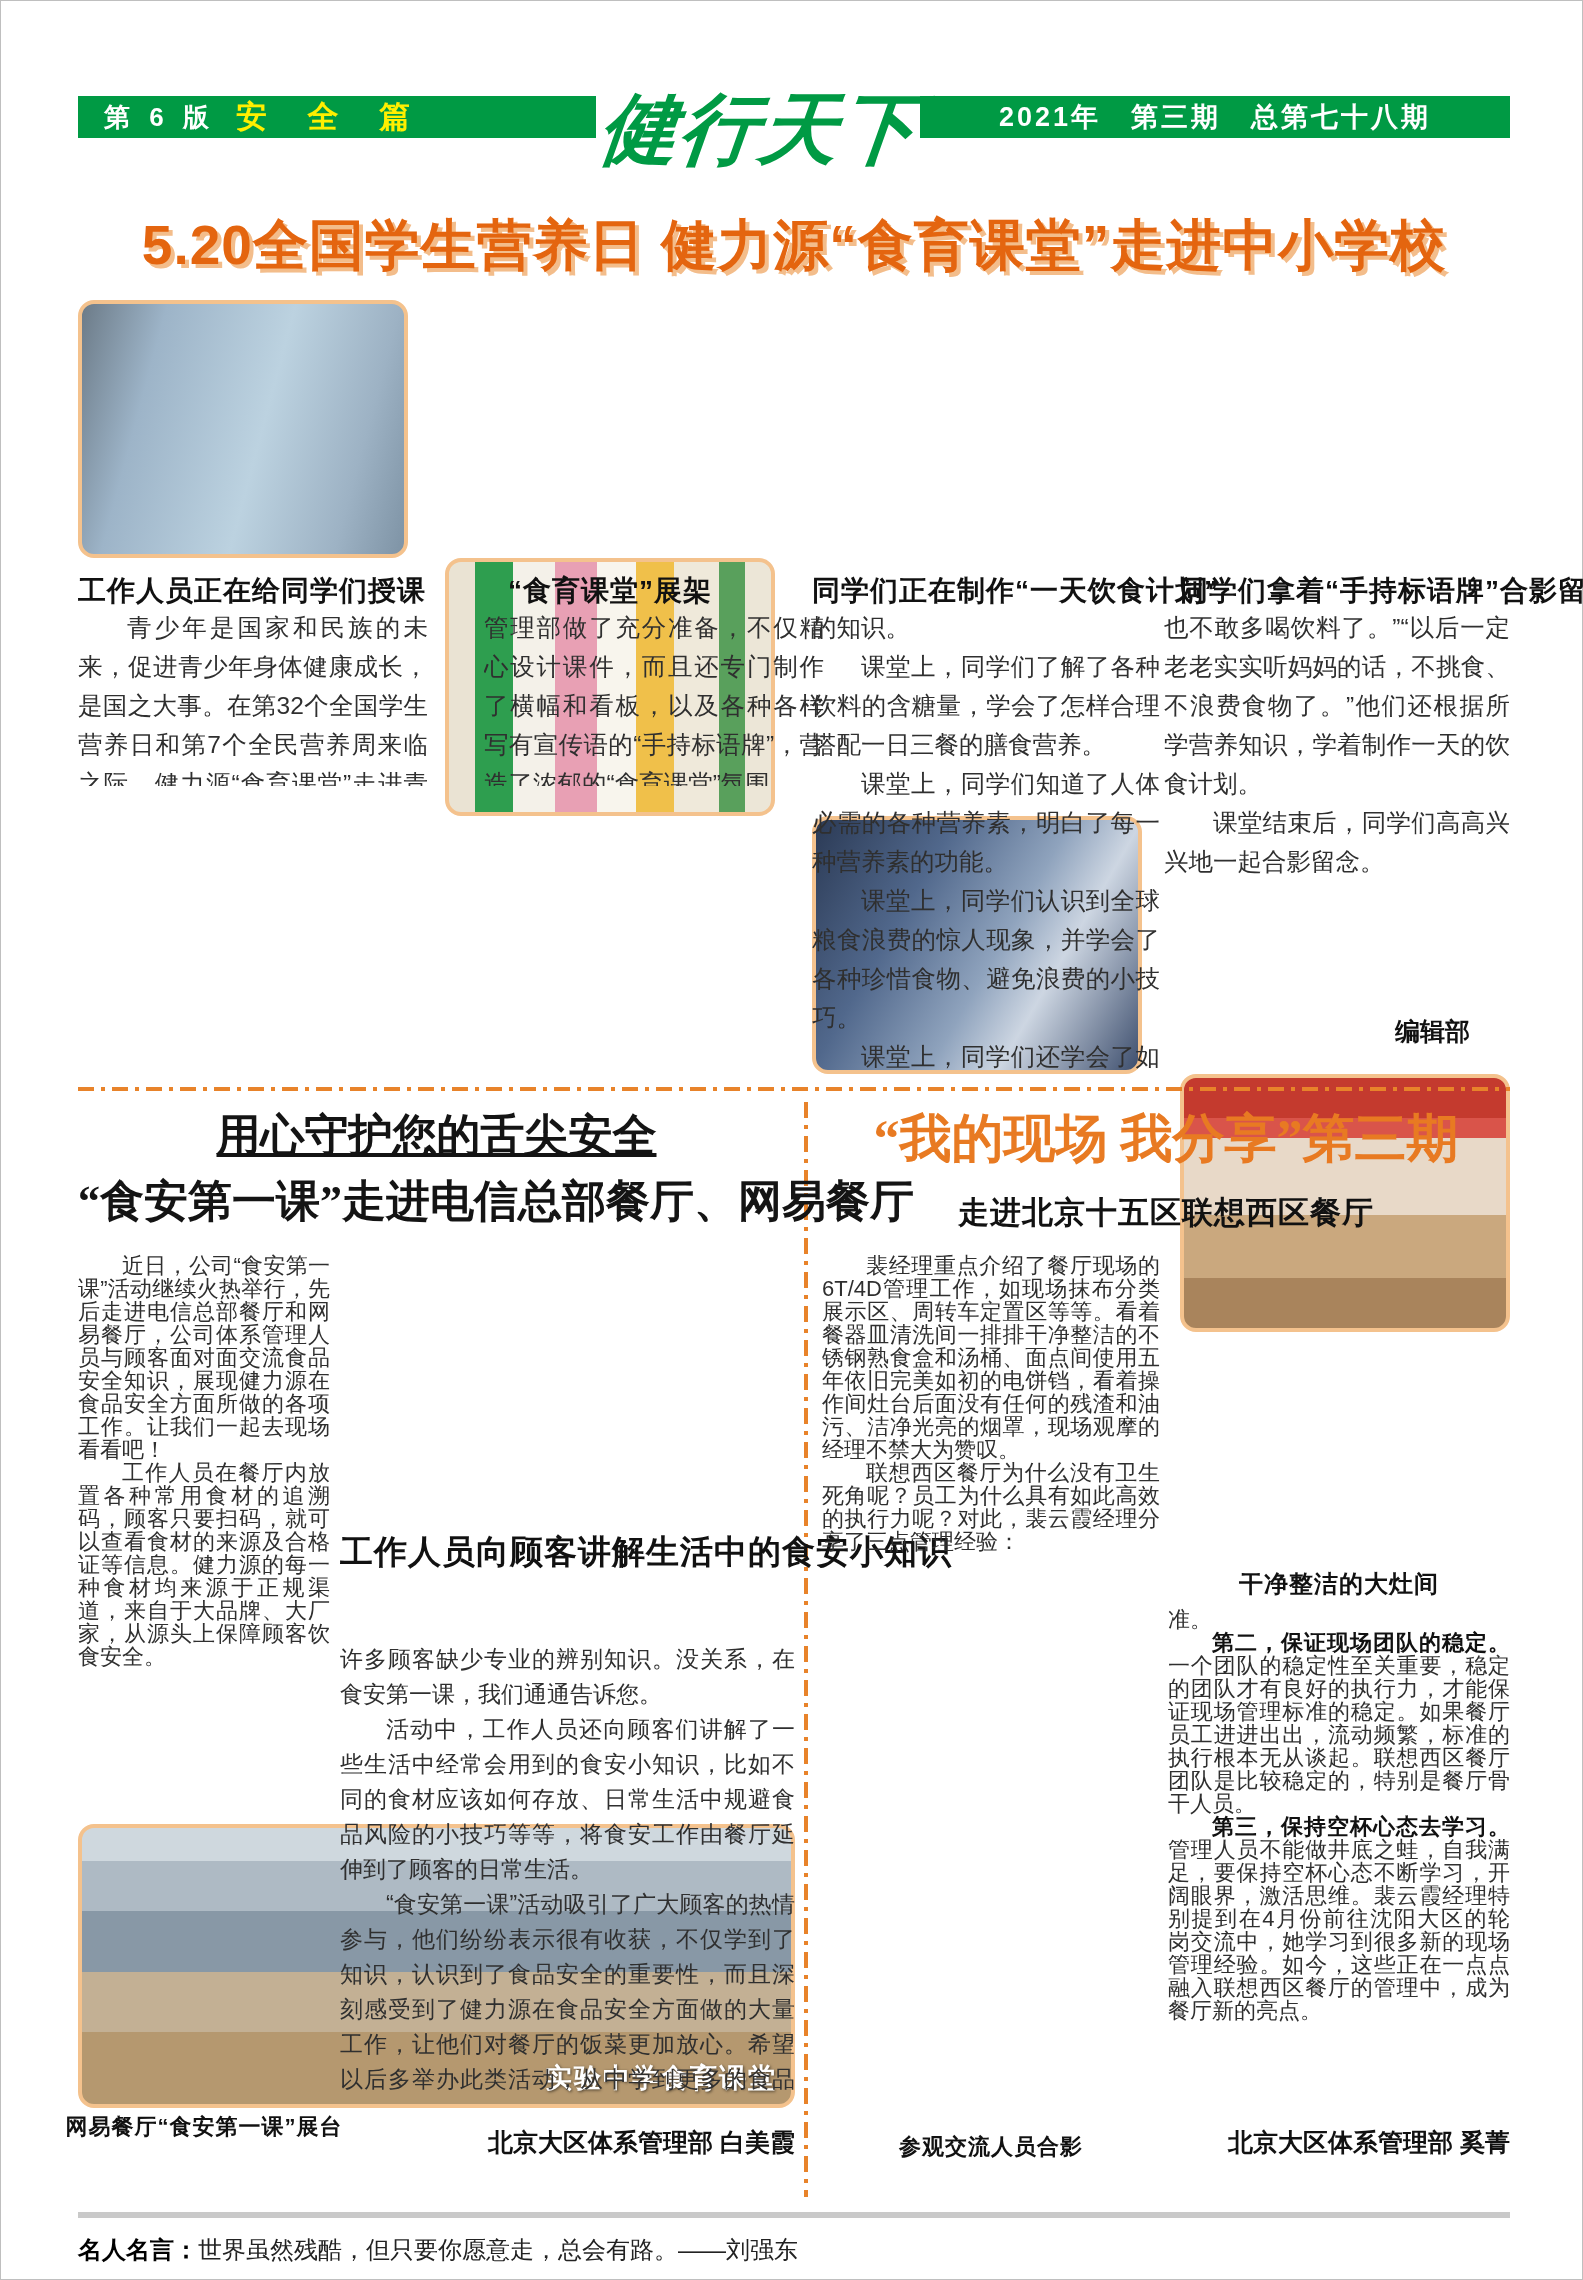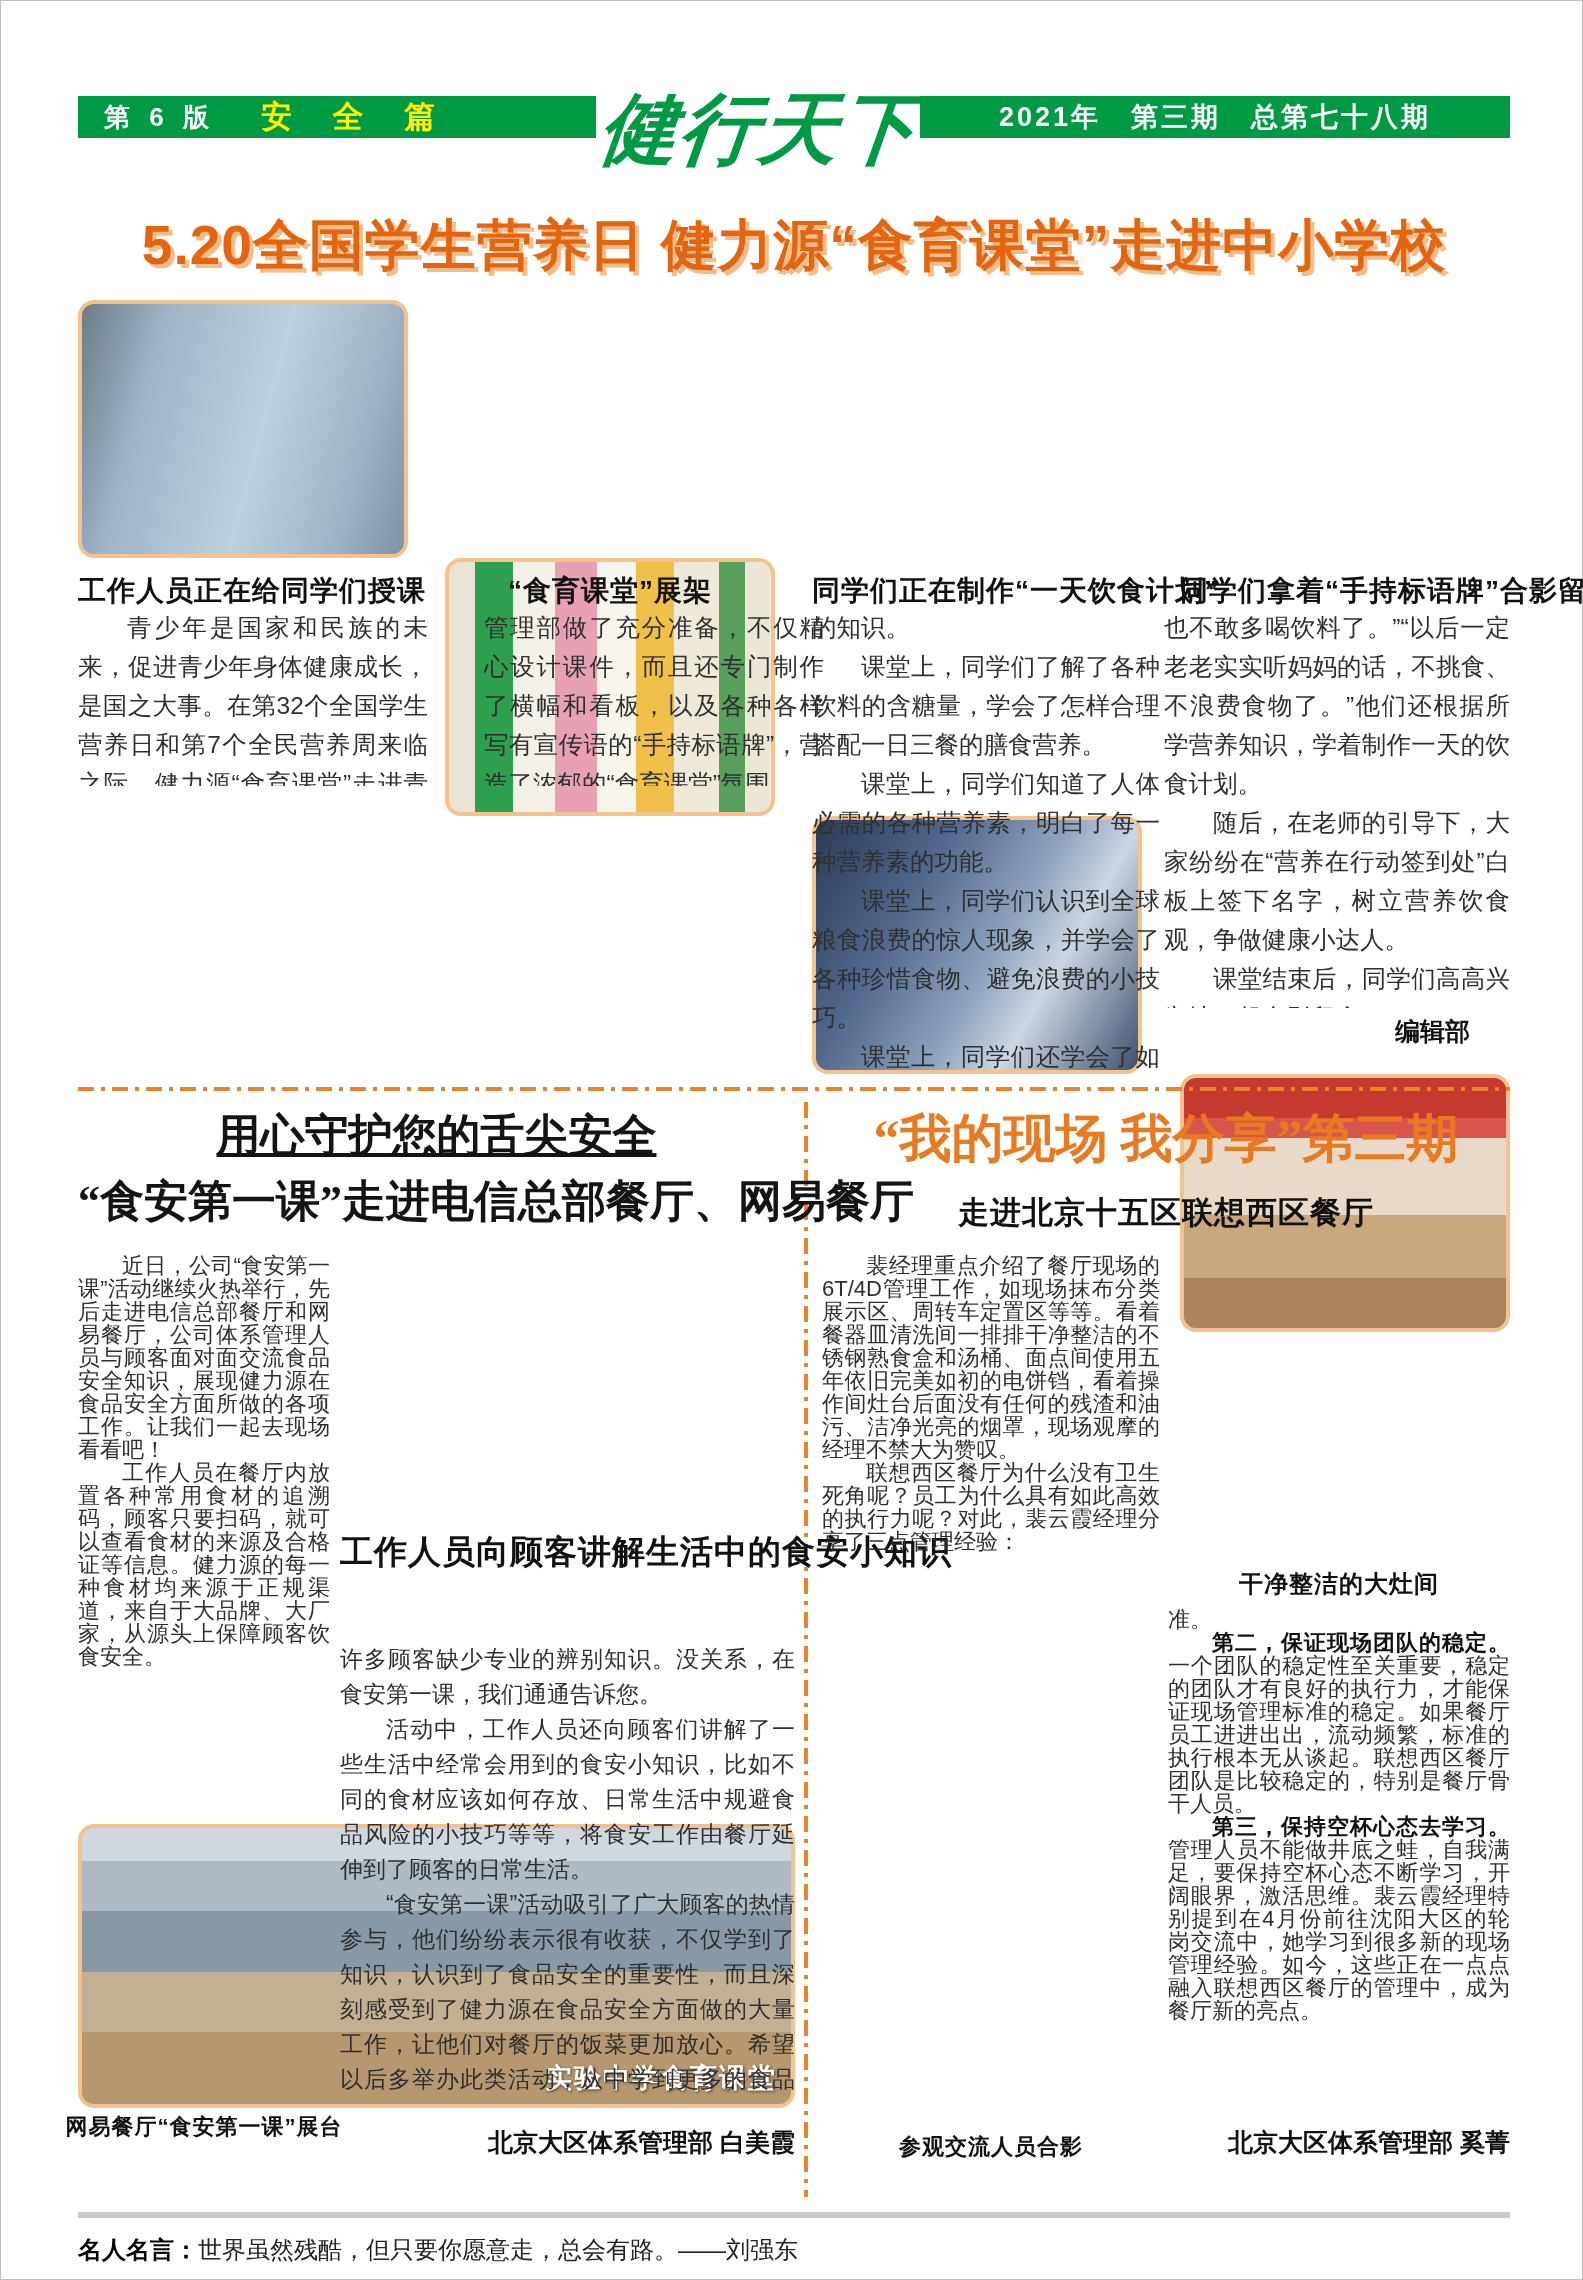--- a/index.html
+++ b/index.html
@@ -4,21 +4,21 @@
 <style>
   html,body{margin:0;padding:0;background:#ffffff;}
   .page{
     position:relative;width:1583px;height:2280px;background:#ffffff;
     font-family:"Liberation Sans","DejaVu Sans",sans-serif;color:#2f2f2f;
     box-shadow:inset 0 0 0 1px #bfbfbf;overflow:hidden;
   }
   .abs{position:absolute;}
   
   .green-box{background:#009a44;color:#ffffff;display:flex;align-items:center;}
-  .hdr-left{left:78px;top:96px;width:518px;height:42px;padding:0 26px;box-sizing:border-box;gap:46px;}
+  .hdr-left{left:78px;top:96px;width:518px;height:42px;padding:0 26px;box-sizing:border-box;gap:21px;}
   .hdr-page-no{font-size:26px;font-weight:bold;letter-spacing:6px;white-space:nowrap;}
   .hdr-section{font-size:31px;font-weight:bold;color:#ffef00;letter-spacing:16px;white-space:nowrap;}
   .hdr-right{left:920px;top:96px;width:590px;height:42px;justify-content:center;font-size:27px;font-weight:bold;letter-spacing:3px;white-space:nowrap;}
   .logo{left:610px;top:70px;width:300px;height:120px;display:flex;align-items:center;justify-content:center;
     color:#009a44;font-family:"Liberation Serif","DejaVu Serif",serif;font-style:italic;font-weight:bold;
     font-size:78px;letter-spacing:2px;transform:skewX(-6deg);white-space:nowrap;}
   
   .headline{left:78px;top:210px;width:1432px;height:72px;display:flex;align-items:center;justify-content:center;
     color:#e4650f;font-weight:900;font-size:55px;letter-spacing:1px;white-space:nowrap;
     text-shadow:4px 4px 0 #f3bd8b;}
@@ -90,21 +90,20 @@
   <div class="abs col t24" style="left:812px;top:608px;width:348px;height:470px;">
     <p>的知识。</p>
     <p class="indent">课堂上，同学们了解了各种饮料的含糖量，学会了怎样合理搭配一日三餐的膳食营养。</p>
     <p class="indent">课堂上，同学们知道了人体必需的各种营养素，明白了每一种营养素的功能。</p>
     <p class="indent">课堂上，同学们认识到全球粮食浪费的惊人现象，并学会了各种珍惜食物、避免浪费的小技巧。</p>
     <p class="indent">课堂上，同学们还学会了如何解读“食品标签”。</p>
 
   </div>
   <div class="abs col t24" style="left:1164px;top:608px;width:346px;height:400px;">
     <p>也不敢多喝饮料了。”“以后一定老老实实听妈妈的话，不挑食、不浪费食物了。”他们还根据所学营养知识，学着制作一天的饮食计划。</p>
-    <p class="indent">随后，在老师的引导下，大家纷纷在“营养在行动签到处”白板上签下名字，树立营养饮食观，争做健康小达人。</p>
     <p class="indent">课堂结束后，同学们高高兴兴地一起合影留念。</p>
 
   </div>
   <div class="abs sig" style="left:1164px;top:1015px;width:306px;">编辑部</div>
 
   <div class="abs photo ph-big" style="left:78px;top:792px;width:717px;height:284px;padding-left:11px;">
     <span class="inner-cap">实验中学食育课堂</span>
   </div>
 
   <div class="abs dash-h" style="left:78px;top:1087px;width:1432px;"></div>

